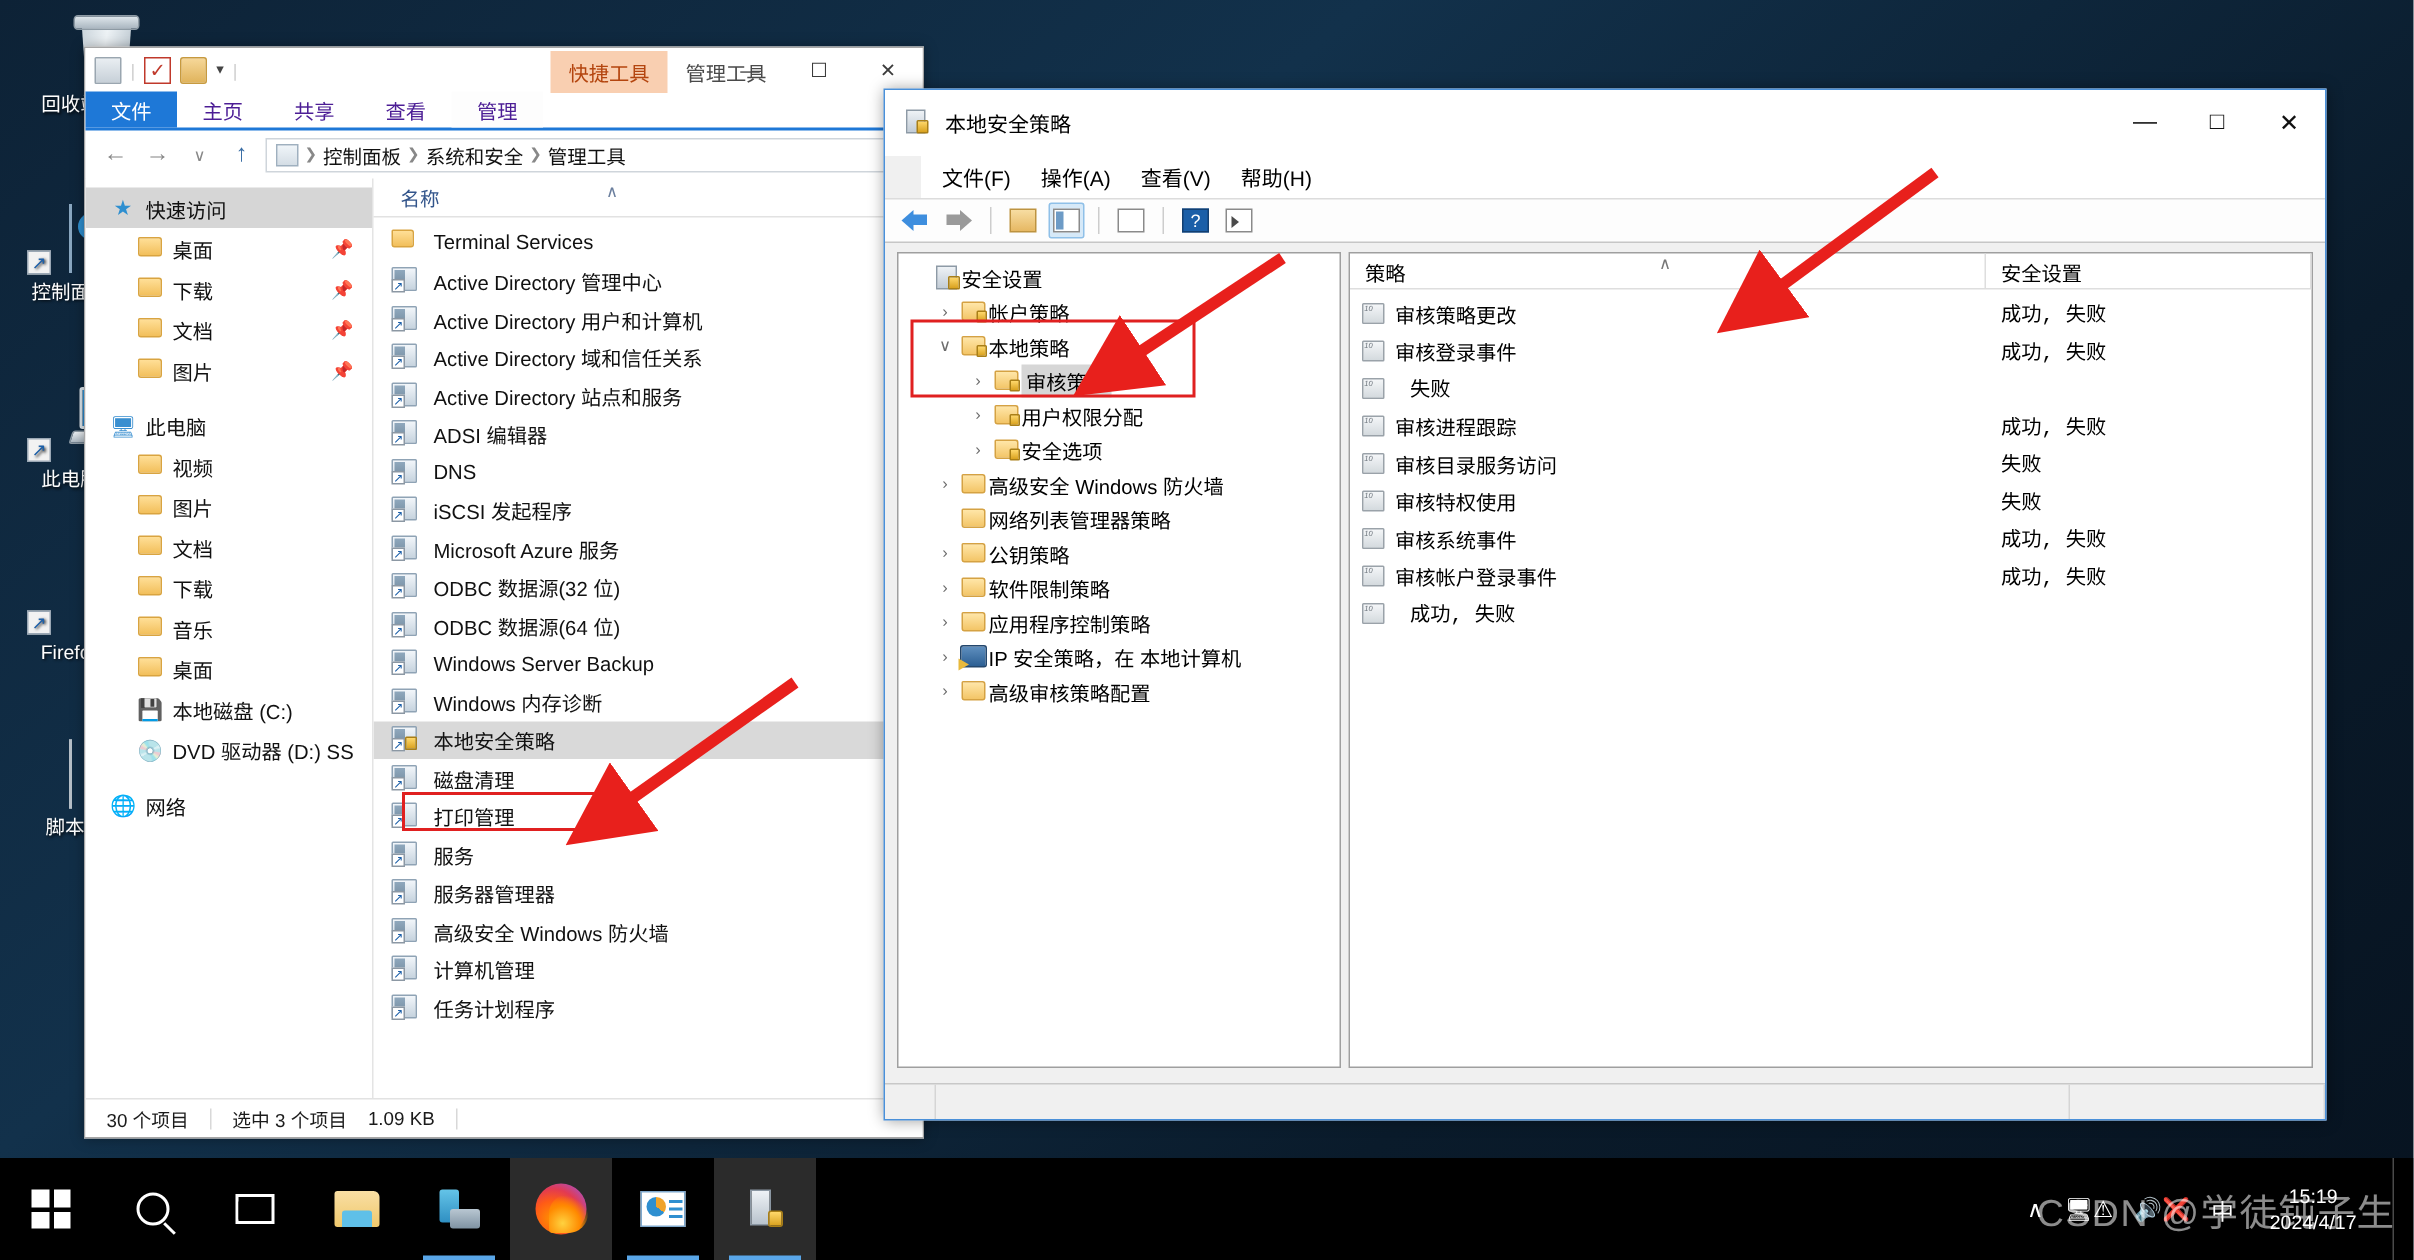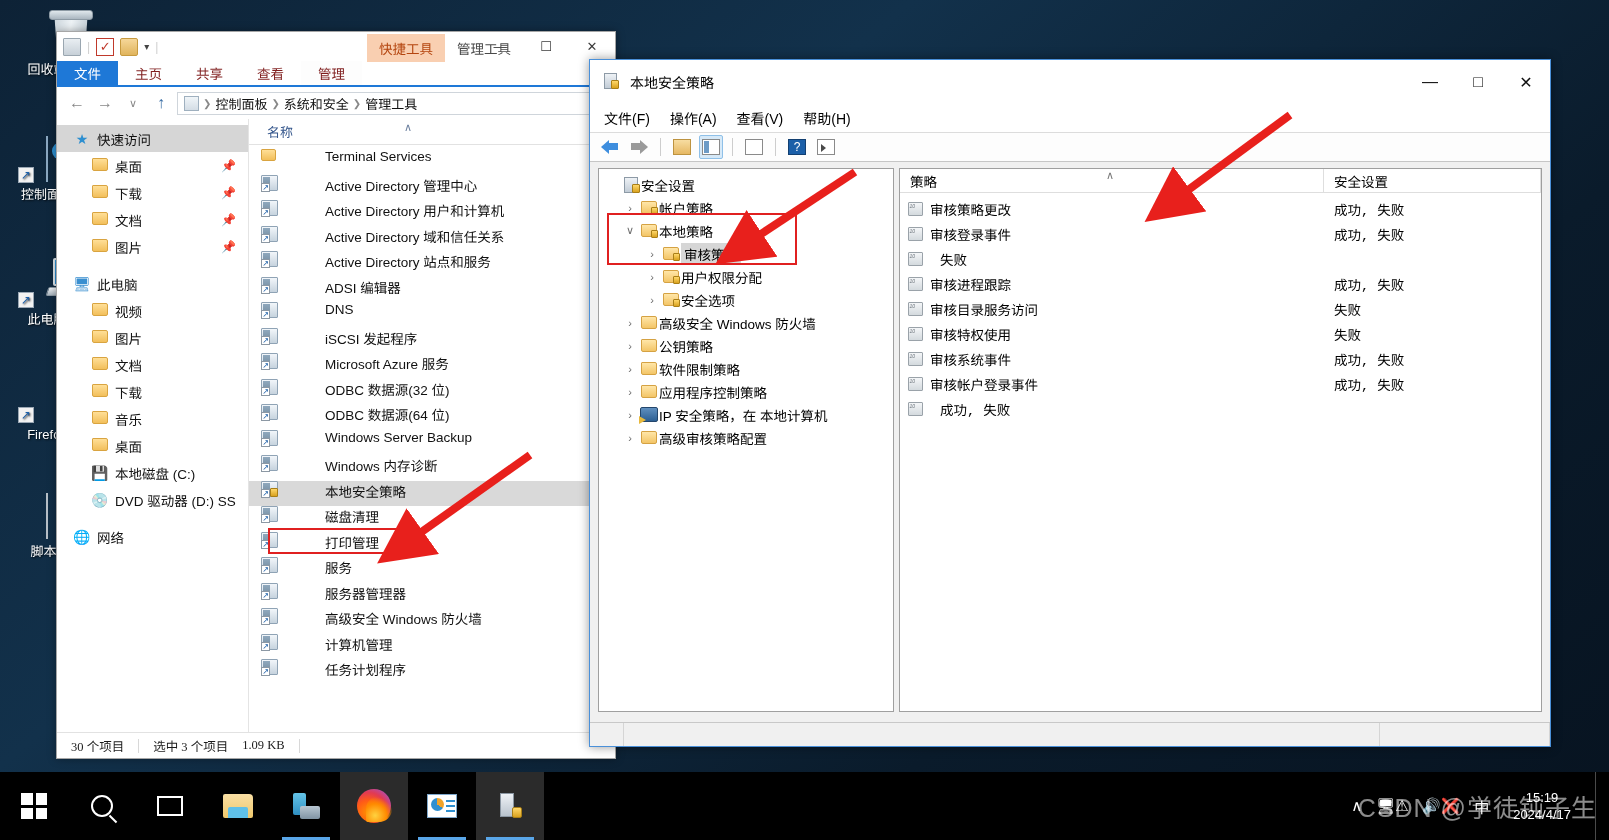--- a/index.html
+++ b/index.html
@@ -99,21 +99,21 @@
   .qat-folder { background: linear-gradient(180deg,#f6d799,#e0b45c); border: 1px solid #c79a3f; border-radius: 2px; }
   .qat-check { background: #fff; border: 1px solid #c0392b; color: #c0392b; font-size: 13px; line-height: 16px; text-align: center; }
   .qat-props { background: linear-gradient(180deg,#e9eef2,#c7d0d8); border: 1px solid #9aa6b0; border-radius: 1px; }
   .win-btns { position: absolute; right: 0; top: 0; display: flex; height: 29px; }
   .win-btn { width: 46px; height: 29px; display: flex; align-items: center; justify-content: center;
              font-size: 13px; color: #3b3b3b; }
   #explorer-ribbon-tabs {
     height: 26px; background: #ffffff; display: flex; align-items: stretch;
     border-bottom: 2px solid #1e78d7; position: relative; flex: 0 0 26px;
   }
-  .ribbon-tab { padding: 0 17px; display: flex; align-items: center; font-size: 13.5px; color: #7f1d1d; }
+  .ribbon-tab { padding: 0 17px; display: flex; align-items: center; font-size: 13.5px; color: #4c1d95; }
   .ribbon-tab.file { background: #1e78d7; color: #fff; font-weight: normal; }
   .ribbon-tab.contextual { background: #fdfdfd; }
   #ctx-header {
     position: absolute; left: 310px; top: -27px; height: 27px; display: flex; align-items: center;
   }
   .ctx-title { background: #f9cfb1; color: #b4450f; font-size: 13.5px; padding: 4px 12px; }
   .ctx-sub { color: #4a4a4a; font-size: 13.5px; padding: 4px 12px; }
   #explorer-addressbar {
     height: 32px; display: flex; align-items: center; gap: 4px; padding: 0 8px;
     background: #fff; flex: 0 0 32px;
@@ -138,36 +138,36 @@
   .nav-item .ni-icon { width: 18px; margin-right: 6px; display: inline-block; text-align: center; font-size: 14px; }
   .pin { position: absolute; right: 12px; color: #8b8b8b; font-size: 12px; }
   .folder-ic { display: inline-block; width: 16px; height: 13px; border-radius: 1px 2px 2px 2px;
                background: linear-gradient(180deg,#ffdf97,#f2bf5b); border: 1px solid #d9a440; position: relative; }
   .folder-ic::after { content:""; position:absolute; left:2px; bottom:1px; width: 9px; height: 6px; }
   #explorer-list { flex: 1; background: #fff; border-left: 1px solid #e4e4e4; display: flex; flex-direction: column; min-width: 0; }
   #list-header { height: 26px; border-bottom: 1px solid #e2e2e2; display: flex; align-items: center;
                  font-size: 13px; color: #33558b; padding-left: 18px; position: relative; flex: 0 0 26px; }
   #list-header .sortmark { position: absolute; left: 155px; top: 2px; color: #6b7f9e; font-size: 11px; }
   #file-rows { flex: 1; overflow: hidden; padding-top: 4px; }
-  .file-row { height: 25.5px; display: flex; align-items: flex-start; font-size: 13.5px; color: #111; padding-left: 12px; gap: 36px; }
+  .file-row { height: 25.5px; display: flex; align-items: center; font-size: 13.5px; color: #111; padding-left: 12px; }
   .file-row.selected { background: #d9d9d9; }
   .file-row .fr-icon { width: 20px; height: 18px; margin-right: 8px; flex: 0 0 20px; position: relative; }
   .mmc-ic { width: 17px; height: 16px; background: linear-gradient(180deg,#f2f6fa,#c6d3de);
             border: 1px solid #8fa3b5; border-radius: 1px; position: relative; display: inline-block; }
   .mmc-ic::before { content:""; position: absolute; left: 1px; top: 1px; width: 7px; height: 13px;
             background: linear-gradient(180deg,#8fa8bd,#6f8699); }
   .sc-arrow { position: absolute; left: -1px; bottom: -2px; width: 9px; height: 9px;
             background: #fff; border: 1px solid #8c98a4; color: #1c5fa8; font-size: 8px; line-height: 7px; text-align: center; }
   .lock-ic { position: absolute; right: -1px; bottom: -1px; width: 8px; height: 9px;
             background: linear-gradient(180deg,#ffd86b,#d9a21f); border: 1px solid #a97f17; border-radius: 1px; }
   #explorer-status {
     height: 26px; border-top: 1px solid #e2e2e2; display: flex; align-items: center;
     font-size: 12.5px; color: #1b1b1b; padding-left: 14px; gap: 0; flex: 0 0 26px; background: #fff;
   }
-  #explorer-status .seg { padding-right: 14px; font-family: Liberation Serif, serif; }
+  #explorer-status .seg { padding-right: 14px; }
   #explorer-status .divider { width: 1px; height: 14px; background: #d8d8d8; margin-right: 14px; }
 
   
   #lsp-highlight {
     position: absolute; left: 268px; top: 528px; width: 130px; height: 26px;
     border: 2px solid #e02020; z-index: 6; pointer-events: none;
   }
 
   
   #mmc-window {
@@ -177,21 +177,21 @@
     box-shadow: 0 0 10px rgba(0,0,0,.4);
   }
   #mmc-titlebar { height: 44px; background: #fff; display: flex; align-items: center; padding-left: 14px;
                   position: relative; flex: 0 0 44px; }
   #mmc-titlebar .mmc-title-ic { width: 18px; height: 18px; margin-right: 8px; }
   #mmc-title-text { font-size: 14px; color: #000; }
   .mmc-win-btns { position: absolute; right: 0; top: 0; display: flex; height: 44px; }
   .mmc-win-btn { width: 48px; height: 44px; display: flex; align-items: center; justify-content: center;
                  font-size: 16px; color: #111; }
   #mmc-menubar { height: 28px; background: #fff; display: flex; align-items: center;
-                 padding-left: 14px; gap: 20px; font-size: 14px; color: #000; flex: 0 0 28px; }
+                 padding-left: 14px; gap: 20px; font-size: 14px; color: #000; flex: 0 0 28px; margin-left: 24px; }
   #mmc-toolbar { height: 30px; background: #fdfdfd; border-top: 1px solid #dcdcdc; border-bottom: 1px solid #c6c6c6;
                  display: flex; align-items: center; padding-left: 8px; gap: 5px; flex: 0 0 30px; }
   .tb-sep { width: 1px; height: 18px; background: #cdcdcd; margin: 0 4px; }
   .tb-btn { width: 24px; height: 24px; display: flex; align-items: center; justify-content: center; border-radius: 2px; }
   .tb-btn.on { background: #d6e9f8; border: 1px solid #8fc0e8; }
   .arrow-left, .arrow-right {
     width: 18px; height: 14px; position: relative; display: inline-block;
   }
   .arrow-left::before, .arrow-right::before {
     content: ""; position: absolute; top: 3px; width: 10px; height: 7px;
@@ -697,20 +697,27 @@
         <span class="t-label">安全选项</span>
       </div>
       <div class="tree-row" style="padding-left:22px">
         <span class="twisty">›</span>
         <span class="t-icon">
             <i class="plain-folder"></i>
           </span>
         <span class="t-label">高级安全 Windows 防火墙</span>
       </div>
       <div class="tree-row" style="padding-left:22px">
+        <span class="twisty"></span>
+        <span class="t-icon">
+            <i class="plain-folder"></i>
+          </span>
+        <span class="t-label">网络列表管理器策略</span>
+      </div>
+      <div class="tree-row" style="padding-left:22px">
         <span class="twisty">›</span>
         <span class="t-icon">
             <i class="plain-folder"></i>
           </span>
         <span class="t-label">公钥策略</span>
       </div>
       <div class="tree-row" style="padding-left:22px">
         <span class="twisty">›</span>
         <span class="t-icon">
             <i class="plain-folder"></i>

